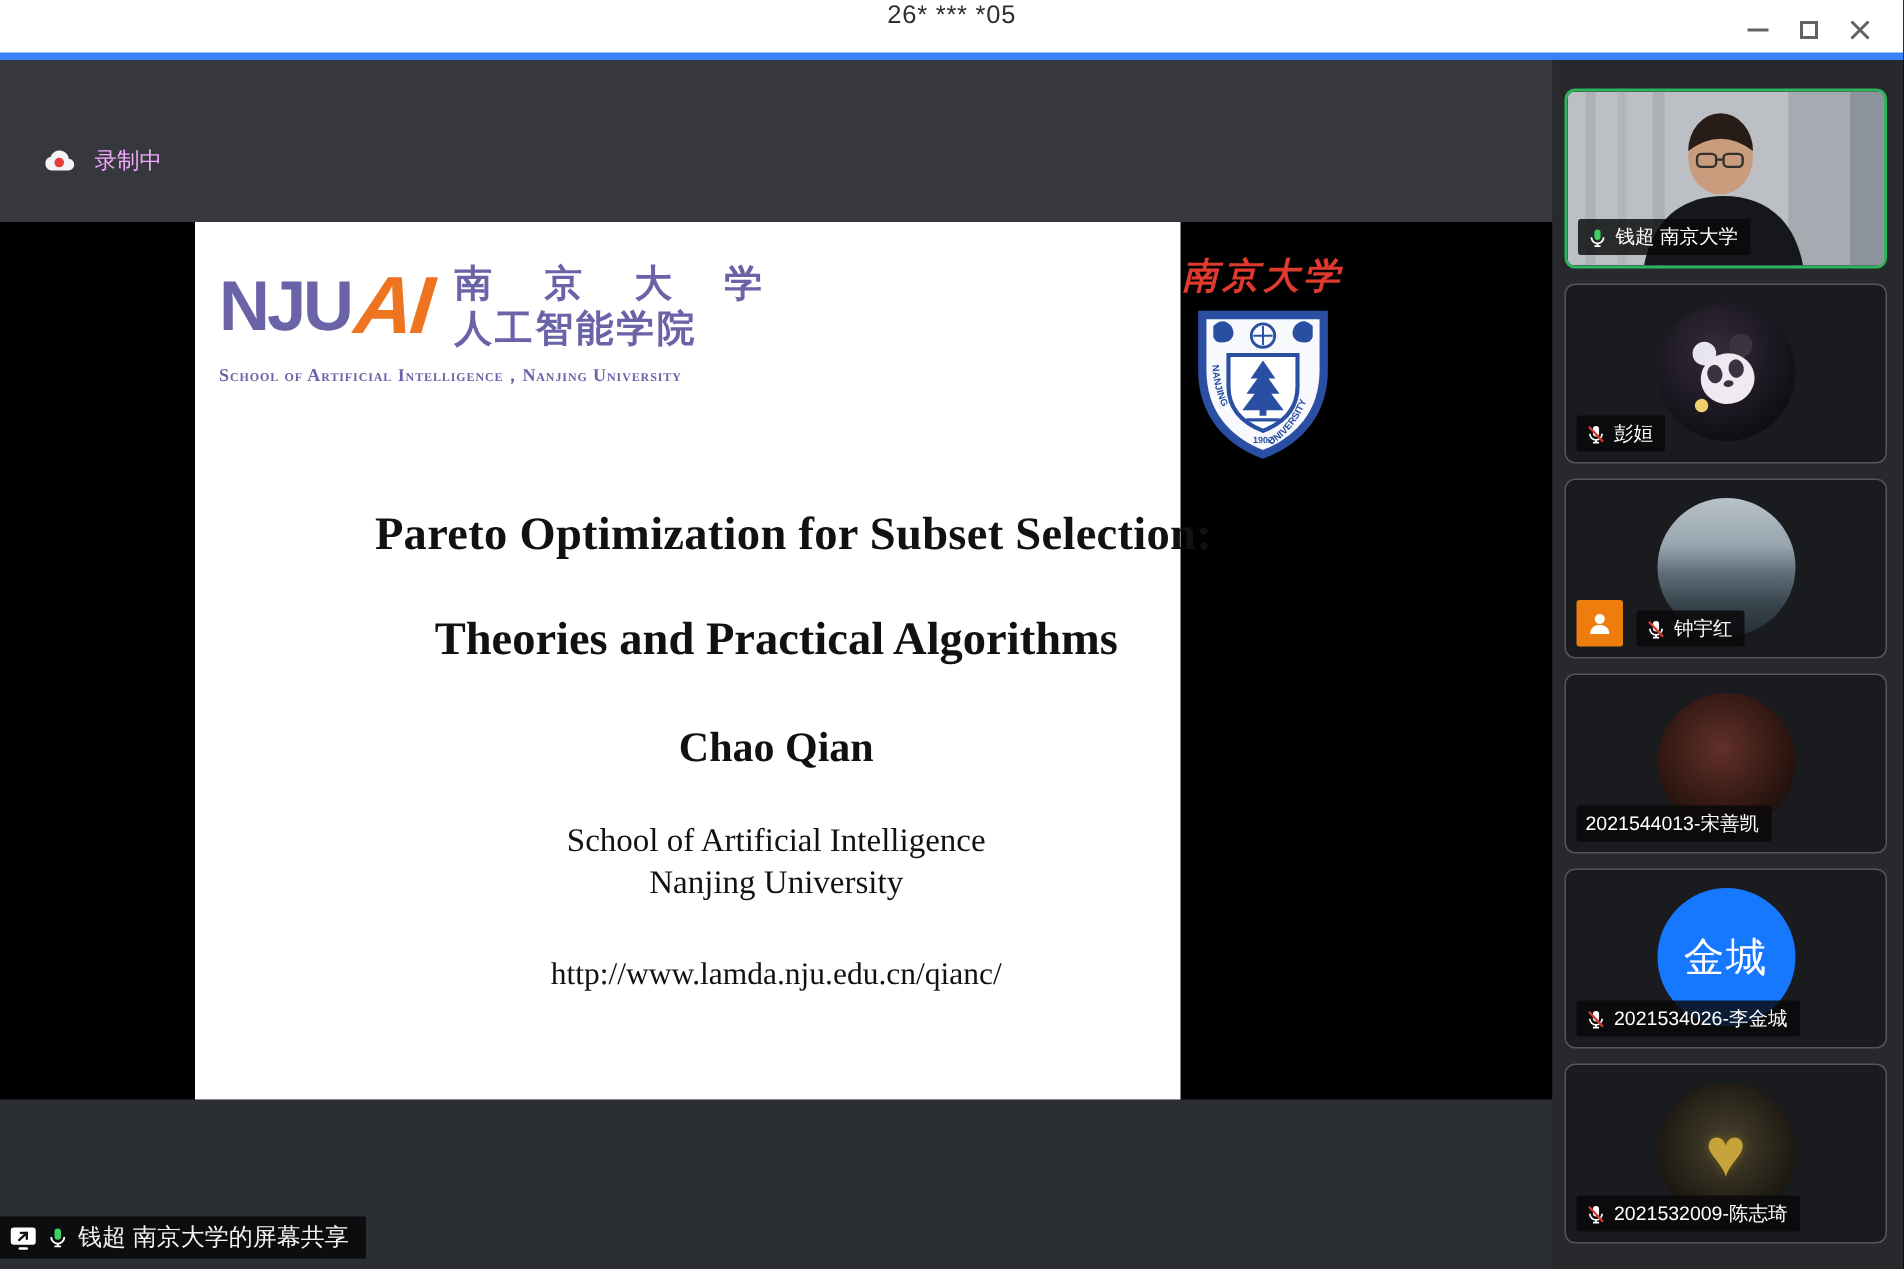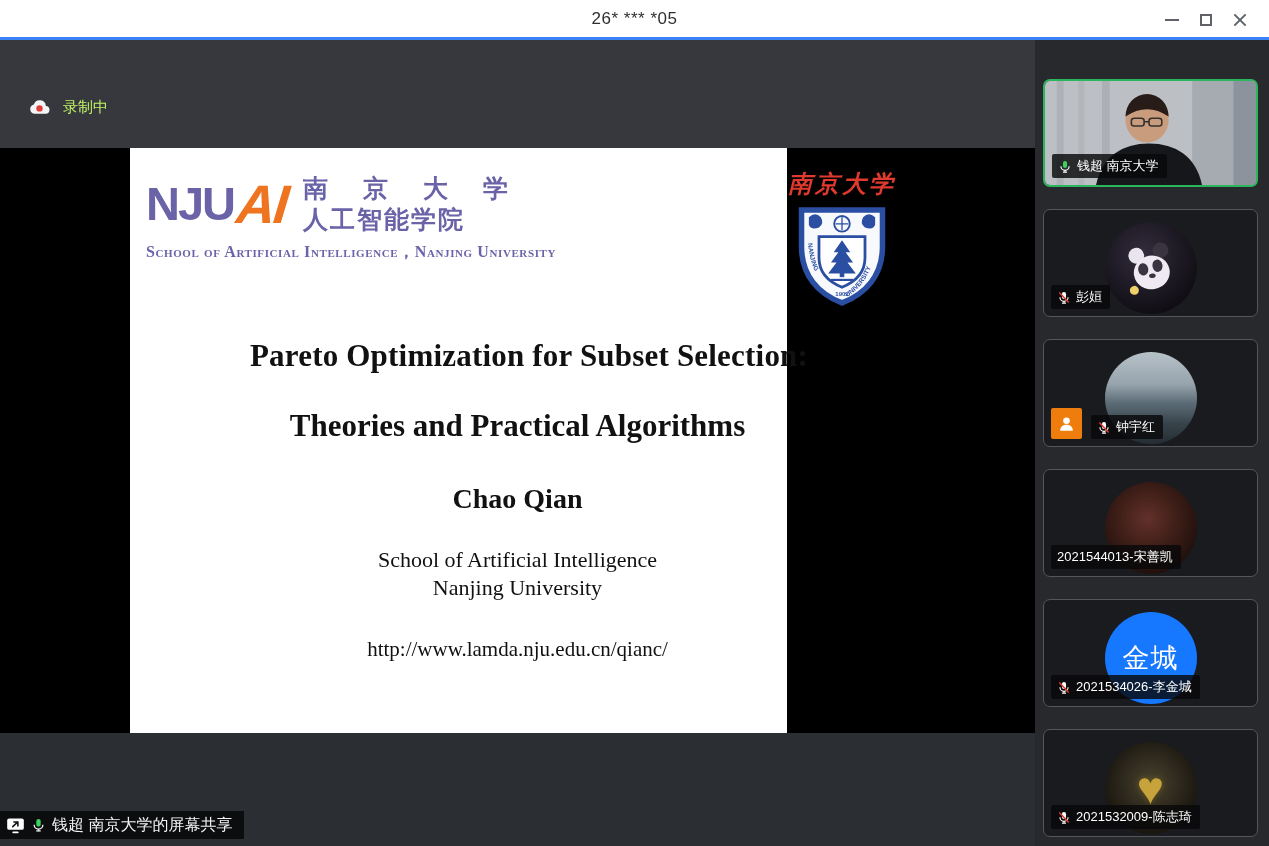--- a/index.html
+++ b/index.html
@@ -2,38 +2,38 @@
 <html><head>
 <meta charset="utf-8">
 <style>
   * { margin:0; padding:0; box-sizing:border-box; }
   html,body { width:1269px; height:846px; overflow:hidden; background:#000; }
   body { font-family:"Liberation Sans", sans-serif; }
   .window { position:relative; width:1269px; height:846px; background:#2c2f34; overflow:hidden; }
 
   
   .titlebar { position:absolute; left:0; top:0; width:1269px; height:40px; background:#ffffff;
-              border-bottom:3px solid #3b82f6; display:flex; align-items:center; justify-content:center; }
+              border-bottom:5px solid #3b82f6; display:flex; justify-content:center; }
   .titlebar .title { font-size:17px; color:#2f2f2f; letter-spacing:.5px; }
   .win-controls { position:absolute; right:12px; top:0; height:40px; display:flex; align-items:center; gap:0; }
   .win-btn { width:34px; height:40px; display:flex; align-items:center; justify-content:center; cursor:default; }
   .ic-min { width:14px; height:0; border-top:2px solid #5f6368; }
   .ic-max { width:12px; height:12px; border:2px solid #5f6368; }
   .ic-close { position:relative; width:14px; height:14px; }
   .ic-close::before,.ic-close::after { content:""; position:absolute; left:-1px; top:6px; width:16px; height:2px; background:#5f6368; }
   .ic-close::before { transform:rotate(45deg);} .ic-close::after { transform:rotate(-45deg);}
 
   
   .main { position:absolute; left:0; top:40px; width:1035px; height:806px; }
   .zone-top    { position:absolute; left:0; top:0;    width:1035px; height:108px; background:#37383d; }
   .zone-screen { position:absolute; left:0; top:108px; width:1035px; height:585px; background:#000; }
   .zone-bottom { position:absolute; left:0; top:693px; width:1035px; height:113px; background:#2b2e33; }
 
   .recording { position:absolute; left:28px; top:58px; display:flex; align-items:center; gap:12px; }
-  .recording span { color:#bef264; font-size:15px; }
+  .recording span { color:#f0abfc; font-size:15px; }
 
   
   .slide { position:absolute; left:130px; top:0; width:657px; height:585px; background:#ffffff;
            font-family:"Liberation Serif", serif; color:#111; }
   .slide .centered { position:absolute; left:0; width:775px; text-align:center; }
   .t1   { top:190px; font-size:31px; font-weight:bold; letter-spacing:.2px;padding-left:23px; }
   .t2   { top:260px; font-size:31px; font-weight:bold; }
   .auth { top:335px; font-size:28px; font-weight:bold; }
   .aff1 { top:399px; font-size:22px; }
   .aff2 { top:427px; font-size:22px; }
@@ -42,37 +42,37 @@
 
   .njuai { position:absolute; left:16px; top:28px; width:380px; }
   .njuai-row { display:flex; align-items:flex-start; }
   .nju { font-family:"Liberation Sans", sans-serif; font-weight:800; font-size:47px; line-height:56px;
          color:#6b63a8; letter-spacing:-2px; }
   .ai  { font-family:"Liberation Sans", sans-serif; font-weight:800; font-style:italic; font-size:54px;
          line-height:56px; color:#ee7420; transform:skewX(-6deg); margin-left:3px; letter-spacing:-2px; }
   .njuai-cn { margin-left:16px; color:#6b63a8; font-weight:600; }
   .cn1 { font-size:25px; line-height:30px; letter-spacing:10px; white-space:nowrap;font-family:Liberation Mono, monospace; }
   .cn2 { font-size:25px; line-height:28px; letter-spacing:2px; white-space:nowrap; }
-  .tagline { margin-top:8px; color:#6b63a8; font-size:16px; font-weight:bold;
+  .tagline { margin-top:8px; color:#6b63a8; font-size:12px; font-weight:bold;
              font-variant:small-caps; letter-spacing:.6px; white-space:nowrap; }
 
   .seal { position:absolute; left:652px; top:20px; width:120px; text-align:center; }
   .seal-cn { color:#e0392e; font-size:24px; font-weight:bold; font-style:italic; letter-spacing:3px;
              font-family:"Liberation Serif", serif; white-space:nowrap; }
   .seal svg { margin-top:4px; }
 
   
   .share-banner { position:absolute; left:0; bottom:7px; height:28px; background:#0c0d0f;
                   display:flex; align-items:center; gap:6px; padding:0 12px 0 6px; }
   .share-banner span { color:#f2f3f4; font-size:16px; }
 
   
   .sidebar { position:absolute; left:1035px; top:40px; width:234px; height:806px; background:#28292d; }
-  .tile { position:absolute; left:8px; width:215px; height:108px; background:#1a1b1e;
-          border:1px solid #54565c; border-radius:7px; overflow:hidden;margin-top:20px; }
+  .tile { position:absolute; left:8px; width:215px; height:120px; background:#1a1b1e;
+          border:1px solid #54565c; border-radius:7px; overflow:hidden; }
   .tile.active { border:2px solid #2bb55c; }
   .tile .video-scene { position:absolute; inset:0; width:100%; height:100%; }
   .avatar { position:absolute; left:50%; top:12px; transform:translateX(-50%); width:92px; height:92px;
             border-radius:50%; overflow:hidden; display:flex; align-items:center; justify-content:center; }
   .avatar--panda     { background:radial-gradient(circle at 42% 35%, #332c3d, #100e14 75%); }
   .avatar--landscape { background:linear-gradient(180deg,#b7c1c8 0%,#97a4ad 35%,#5d6d77 55%,#37434b 78%,#252d33 100%); }
   .avatar--anime     { background:radial-gradient(circle at 46% 40%, #63302a, #3a1c16 45%, #170c09 85%); }
   .avatar--initials  { background:#1677ff; }
   .avatar--heart     { background:radial-gradient(circle at 50% 45%, #49422f, #16130d 78%); }
   .initials { color:#fff; font-size:27px; letter-spacing:1px; }

